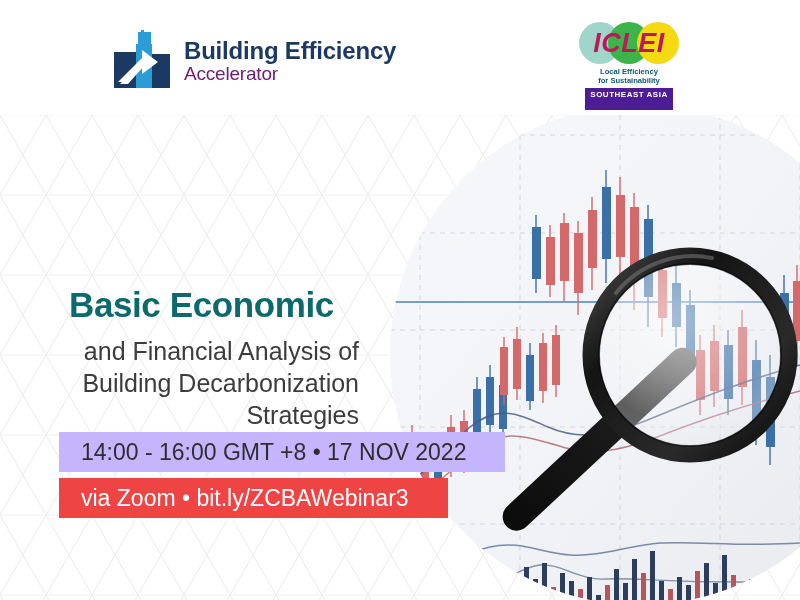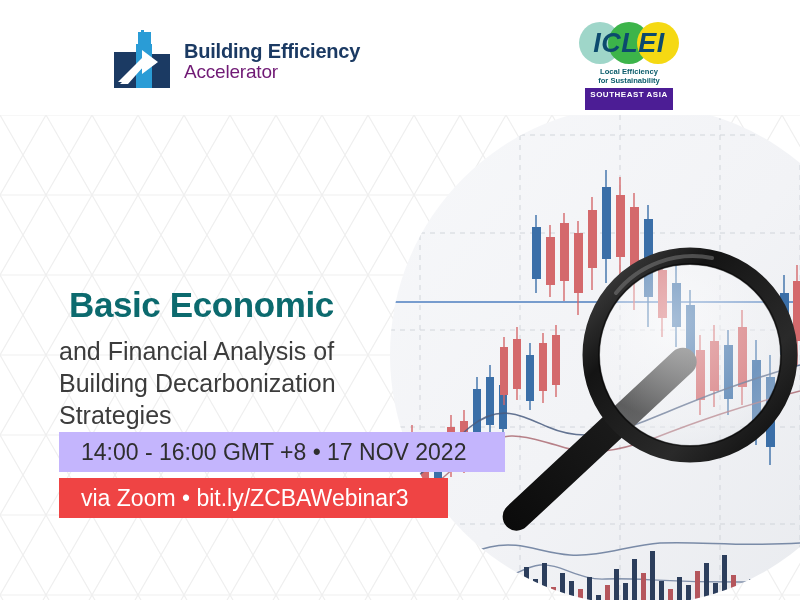--- a/index.html
+++ b/index.html
@@ -59,21 +59,21 @@
     height: 62px;
     display: flex;
     align-items: center;
   }
   #bea-mark { width: 62px; height: 62px; flex: 0 0 62px; }
   #bea-words {
     margin-left: 10px;
     line-height: 1.04;
   }
   #bea-line1 {
-    font-size: 20px;
+    font-size: 24px;
     font-weight: bold;
     color: #1b3a63;
     letter-spacing: -0.2px;
     white-space: nowrap;
   }
   #bea-line2 {
     font-size: 19px;
     color: #701a75;
     letter-spacing: -0.2px;
     white-space: nowrap;
@@ -110,21 +110,21 @@
   }
   #iclei-top { position: relative; width: 106px; height: 44px; }
   #iclei-wordmark {
     position: absolute;
     left: 0; top: 0;
     width: 106px; height: 44px;
     display: flex; align-items: center; justify-content: center;
     font-size: 27px;
     font-weight: bold;
     font-style: italic;
-    color: #0c4a6e;
+    color: #be185d;
     letter-spacing: 0.5px;
   }
   #iclei-tag {
     margin-top: 2px;
     font-size: 7.6px;
     font-weight: bold;
     color: #0b5c6b;
     line-height: 1.22;
     text-align: center;
   }
@@ -157,20 +157,21 @@
     margin: 10px;
     white-space: nowrap;
   }
   #title-sub {
     font-size: 25px;
     font-weight: normal;
     color: #3c3c3c;
     line-height: 1.28;
     margin: 3px 0 0 0;
     max-width: 300px;
+    text-align: right;
   }
 
   #datetime-bar {
     position: absolute;
     left: 59px;
     top: 432px;
     width: 446px;
     height: 40px;
     background: #c4b5fd;
     display: flex;

